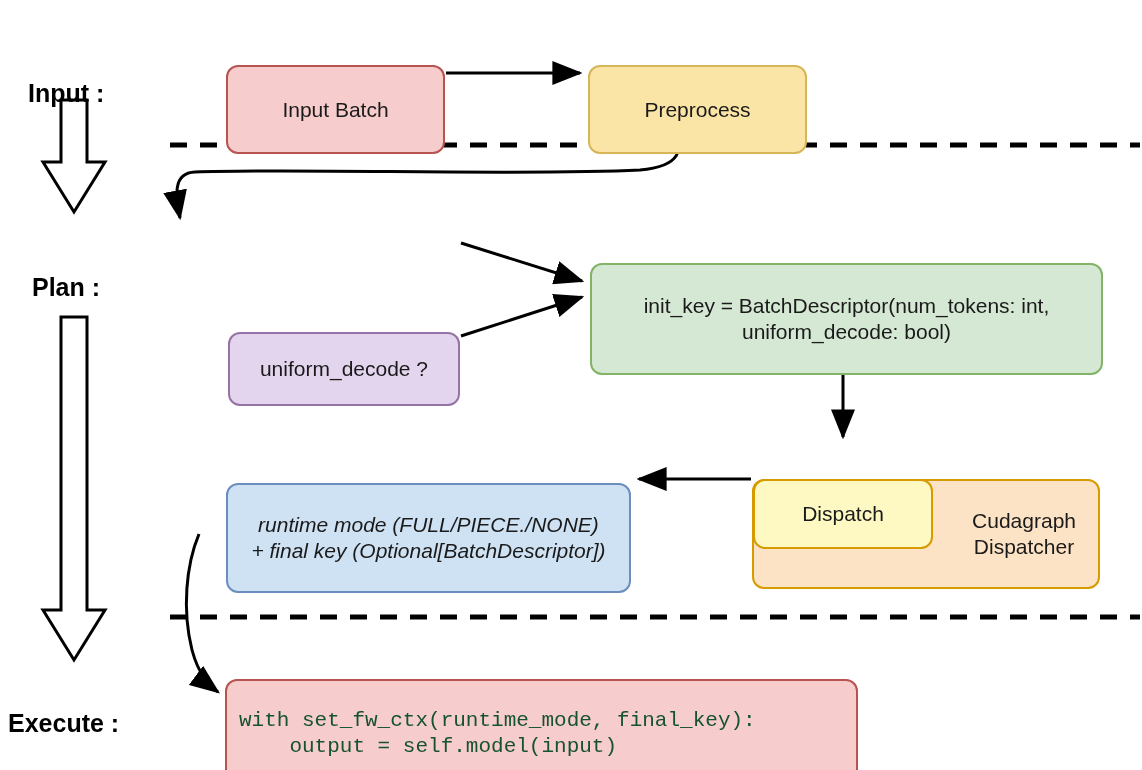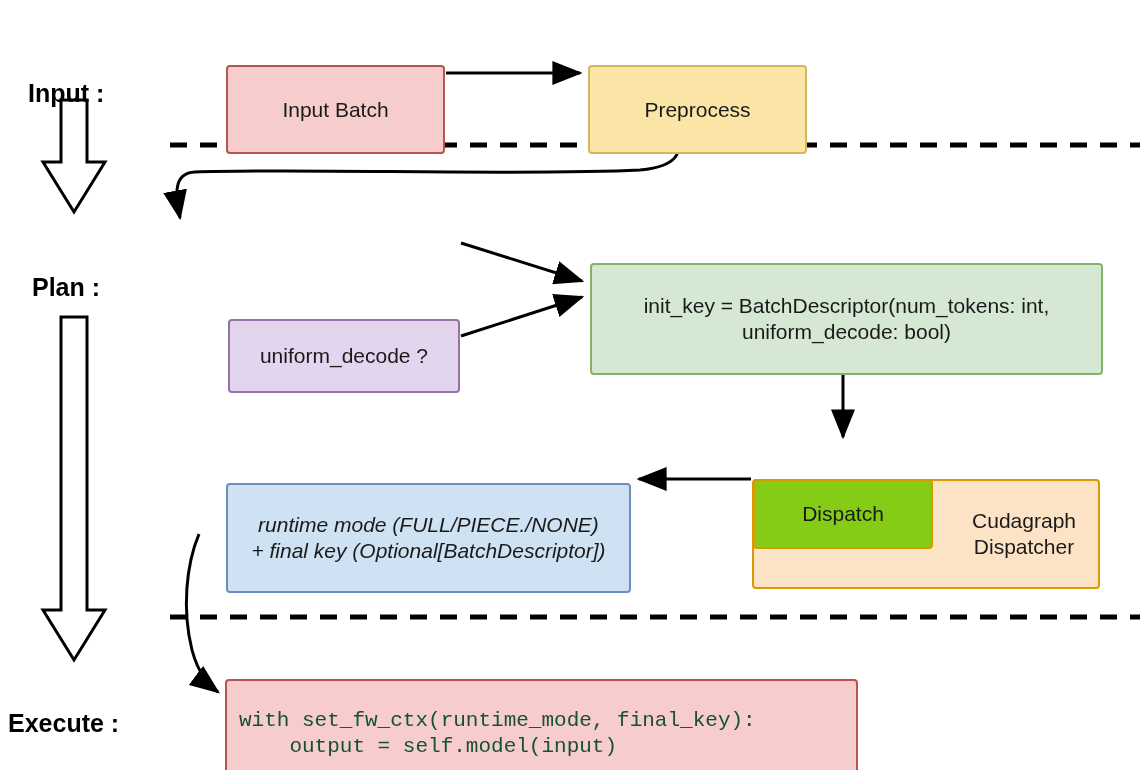--- a/index.html
+++ b/index.html
@@ -27,21 +27,21 @@
   }
   .node {
     position: absolute;
     box-sizing: border-box;
     display: flex;
     align-items: center;
     justify-content: center;
     text-align: center;
     border-style: solid;
     border-width: 2px;
-    border-radius: 4px;
+    border-radius: 12px;
     font-family: "Liberation Sans", sans-serif;
     font-size: 21px;
     color: #1a1a1a;
     line-height: 1.22;
     padding: 16px 8px;
   }
   .node.code {
     font-family: "Liberation Mono", monospace;
     font-size: 21px;
     justify-content: flex-start;
@@ -50,21 +50,21 @@
     white-space: pre;
     color: #14532d;
     padding-left: 12px;
   }
   .node-pink  { background: #f6cccc; border-color: #b85450; }
   .node-yellow{ background: #fbe5a6; border-color: #d6b656; }
   .node-purple{ background: #e4d5ef; border-color: #9673a6; }
   .node-green { background: #d5e8d4; border-color: #82b366; text-align: center; }
   .node-blue  { background: #cfe2f3; border-color: #6c8ebf; }
   .node-orange-outer { background: #fde3c5; border-color: #d79b00; }
-  .node-orange-inner { background: #84cc16; border-color: #d79b00; }
+  .node-orange-inner { background: #fef9c3; border-color: #d79b00; }
   svg.overlay {
     position: absolute;
     left: 0;
     top: 0;
     width: 1142px;
     height: 770px;
     pointer-events: none;
   }
   .nodes-layer { position: absolute; left:0; top:0; width:1142px; height:770px;margin-top:36px; }
 </style>
@@ -107,21 +107,21 @@
 
     <div class="stage-label" style="left:32px; top:237px;">Plan :</div>
 
     <div class="stage-label" style="left:8px; top:673px;">Execute :</div>
 
     <div class="node node-pink" style="left:226px; top:29px; width:219px; height:89px;">Input Batch</div>
 
     <div class="node node-yellow" style="left:588px; top:29px; width:219px; height:89px;">Preprocess</div>
 
 
-    <div class="node node-purple" style="left:228px; top:283px; width:232px; height:74px;">uniform_decode ?</div>
+    <div class="node node-purple" style="left:228px; top:296px; width:232px; height:74px;">uniform_decode ?</div>
 
     <div class="node node-green" style="left:590px; top:227px; width:513px; height:112px; white-space:pre-line;">init_key = BatchDescriptor(num_tokens: int,
 uniform_decode: bool)</div>
 
     <div class="node node-orange-outer" style="left:752px; top:443px; width:348px; height:110px; white-space:pre-line; justify-content:flex-end; padding-right:22px;">Cudagraph
 Dispatcher</div>
 
     <div class="node node-orange-inner" style="left:753px; top:443px; width:180px; height:70px;">Dispatch</div>
 
     <div class="node node-blue" style="left:226px; top:447px; width:405px; height:110px; white-space:pre-line;font-style:italic;">runtime mode (FULL/PIECE./NONE)

